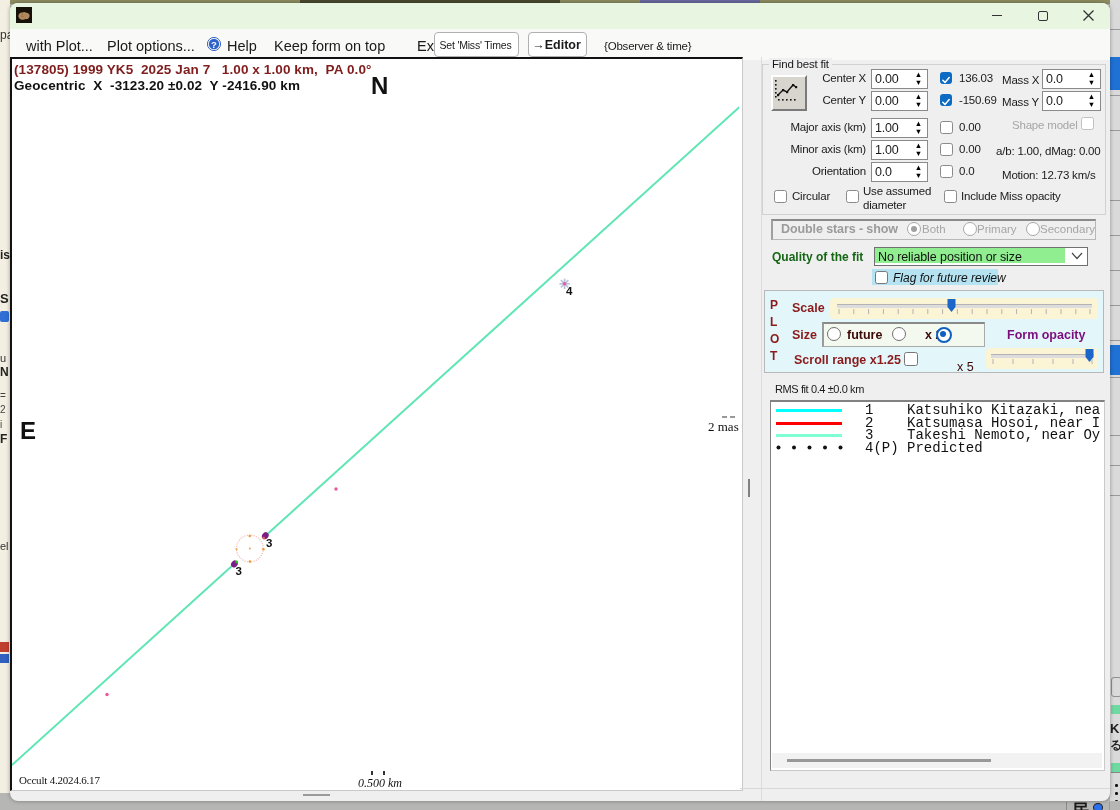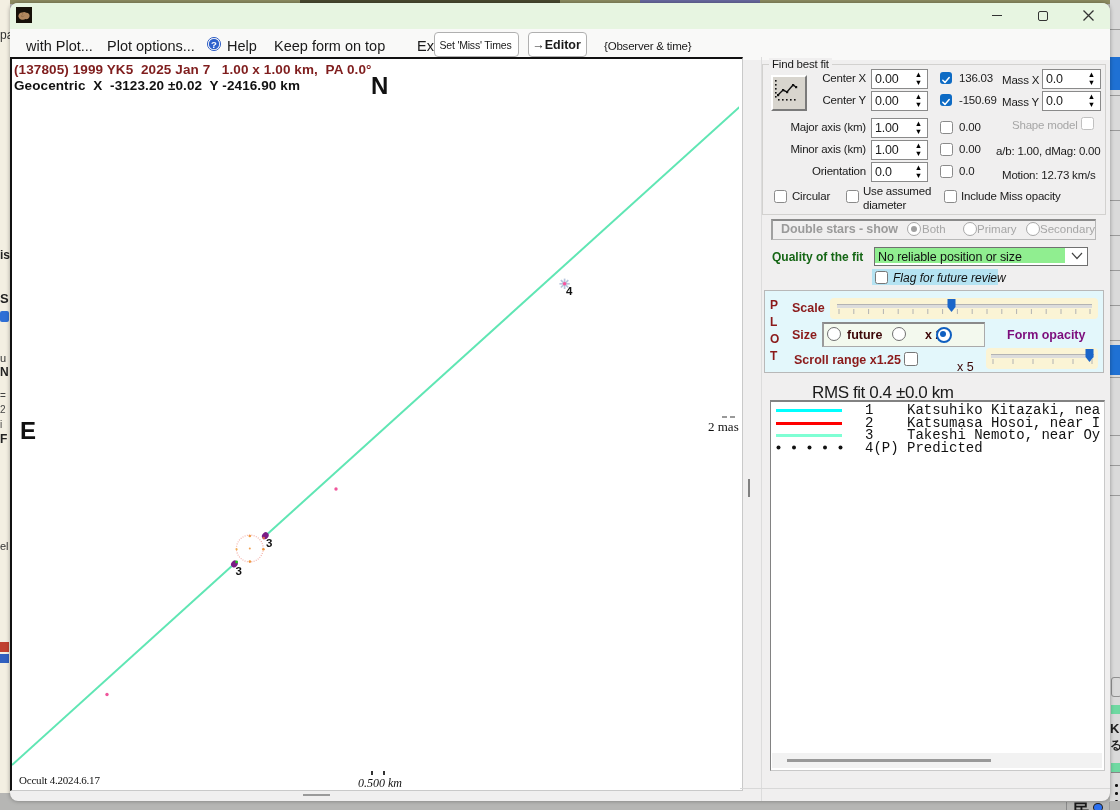--- a/index.html
+++ b/index.html
@@ -330,21 +330,21 @@
       <line x1="22" y1="0" x2="22" y2="5"></line>
       <line x1="42" y1="0" x2="42" y2="5"></line>
       <line x1="62" y1="0" x2="62" y2="5"></line>
       <line x1="82" y1="0" x2="82" y2="5"></line>
       <line x1="101" y1="0" x2="101" y2="5"></line>
   </g>
 </svg>
 <div class="a txt" style="left:794px;top:353px;font-size:12.5px;font-weight:bold;color:#8b1a1a;">Scroll range x1.25</div>
 <div class="a cb" style="left:904px;top:352px;width:12px;height:12px;border-color:#777;"></div>
 
-<div class="a txt" style="left:812px;top:383px;font-size:17px;letter-spacing:-0.4px;color:#1a1a1a;">RMS fit 0.4 ±0.0 km</div>
+<div class="a txt" style="left:775px;top:383px;font-size:11px;letter-spacing:-0.4px;color:#1a1a1a;">RMS fit 0.4 ±0.0 km</div>
 
 <div class="a" style="left:770px;top:400px;width:333px;height:368px;background:#fff;border-top:2px solid #828282;border-left:1.5px solid #828282;border-right:1px solid #c9c9c9;border-bottom:1px solid #c9c9c9;"></div>
 <div class="a" style="left:776px;top:408.5px;width:66px;height:3px;background:#00ffff;"></div>
 <div class="a" style="left:776px;top:421.5px;width:66px;height:3px;background:#ff0000;"></div>
 <div class="a" style="left:776px;top:434px;width:66px;height:3px;background:#7fffd4;"></div>
 <svg class="a" style="left:776px;top:445px;" width="68" height="5" viewBox="0 0 68 5">
   <g fill="#111">
       <circle cx="2.5" cy="2.5" r="2"></circle>
       <circle cx="18" cy="2.5" r="2"></circle>
       <circle cx="33.5" cy="2.5" r="2"></circle>

